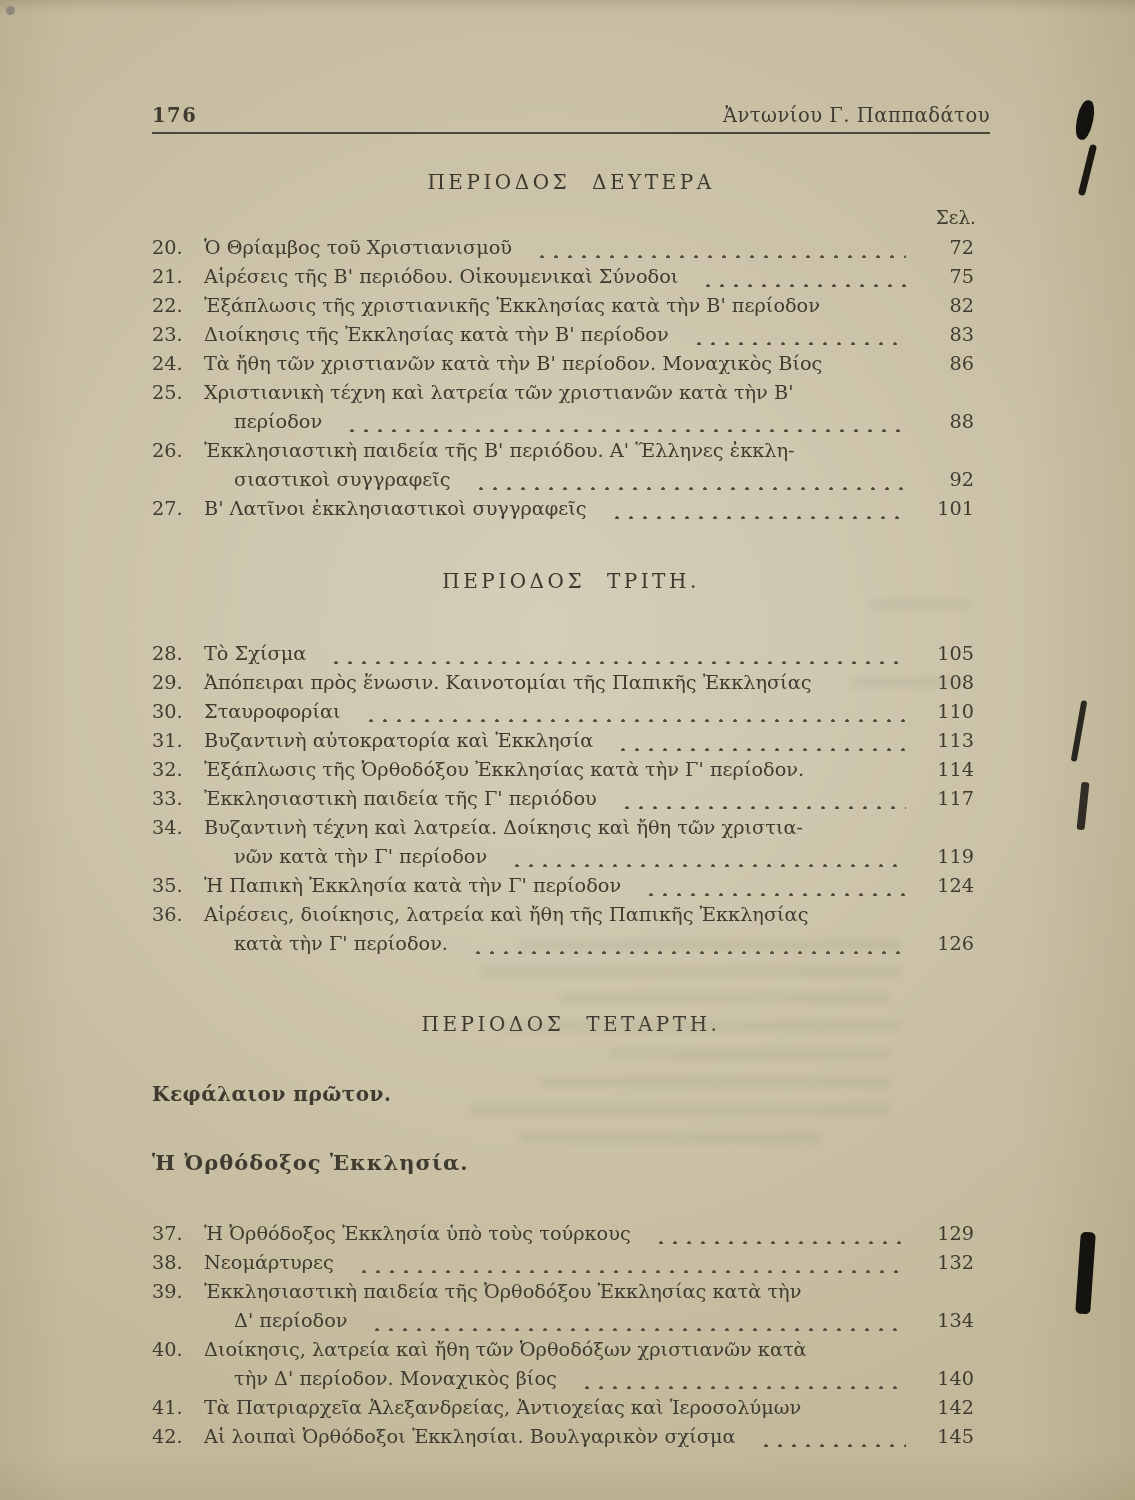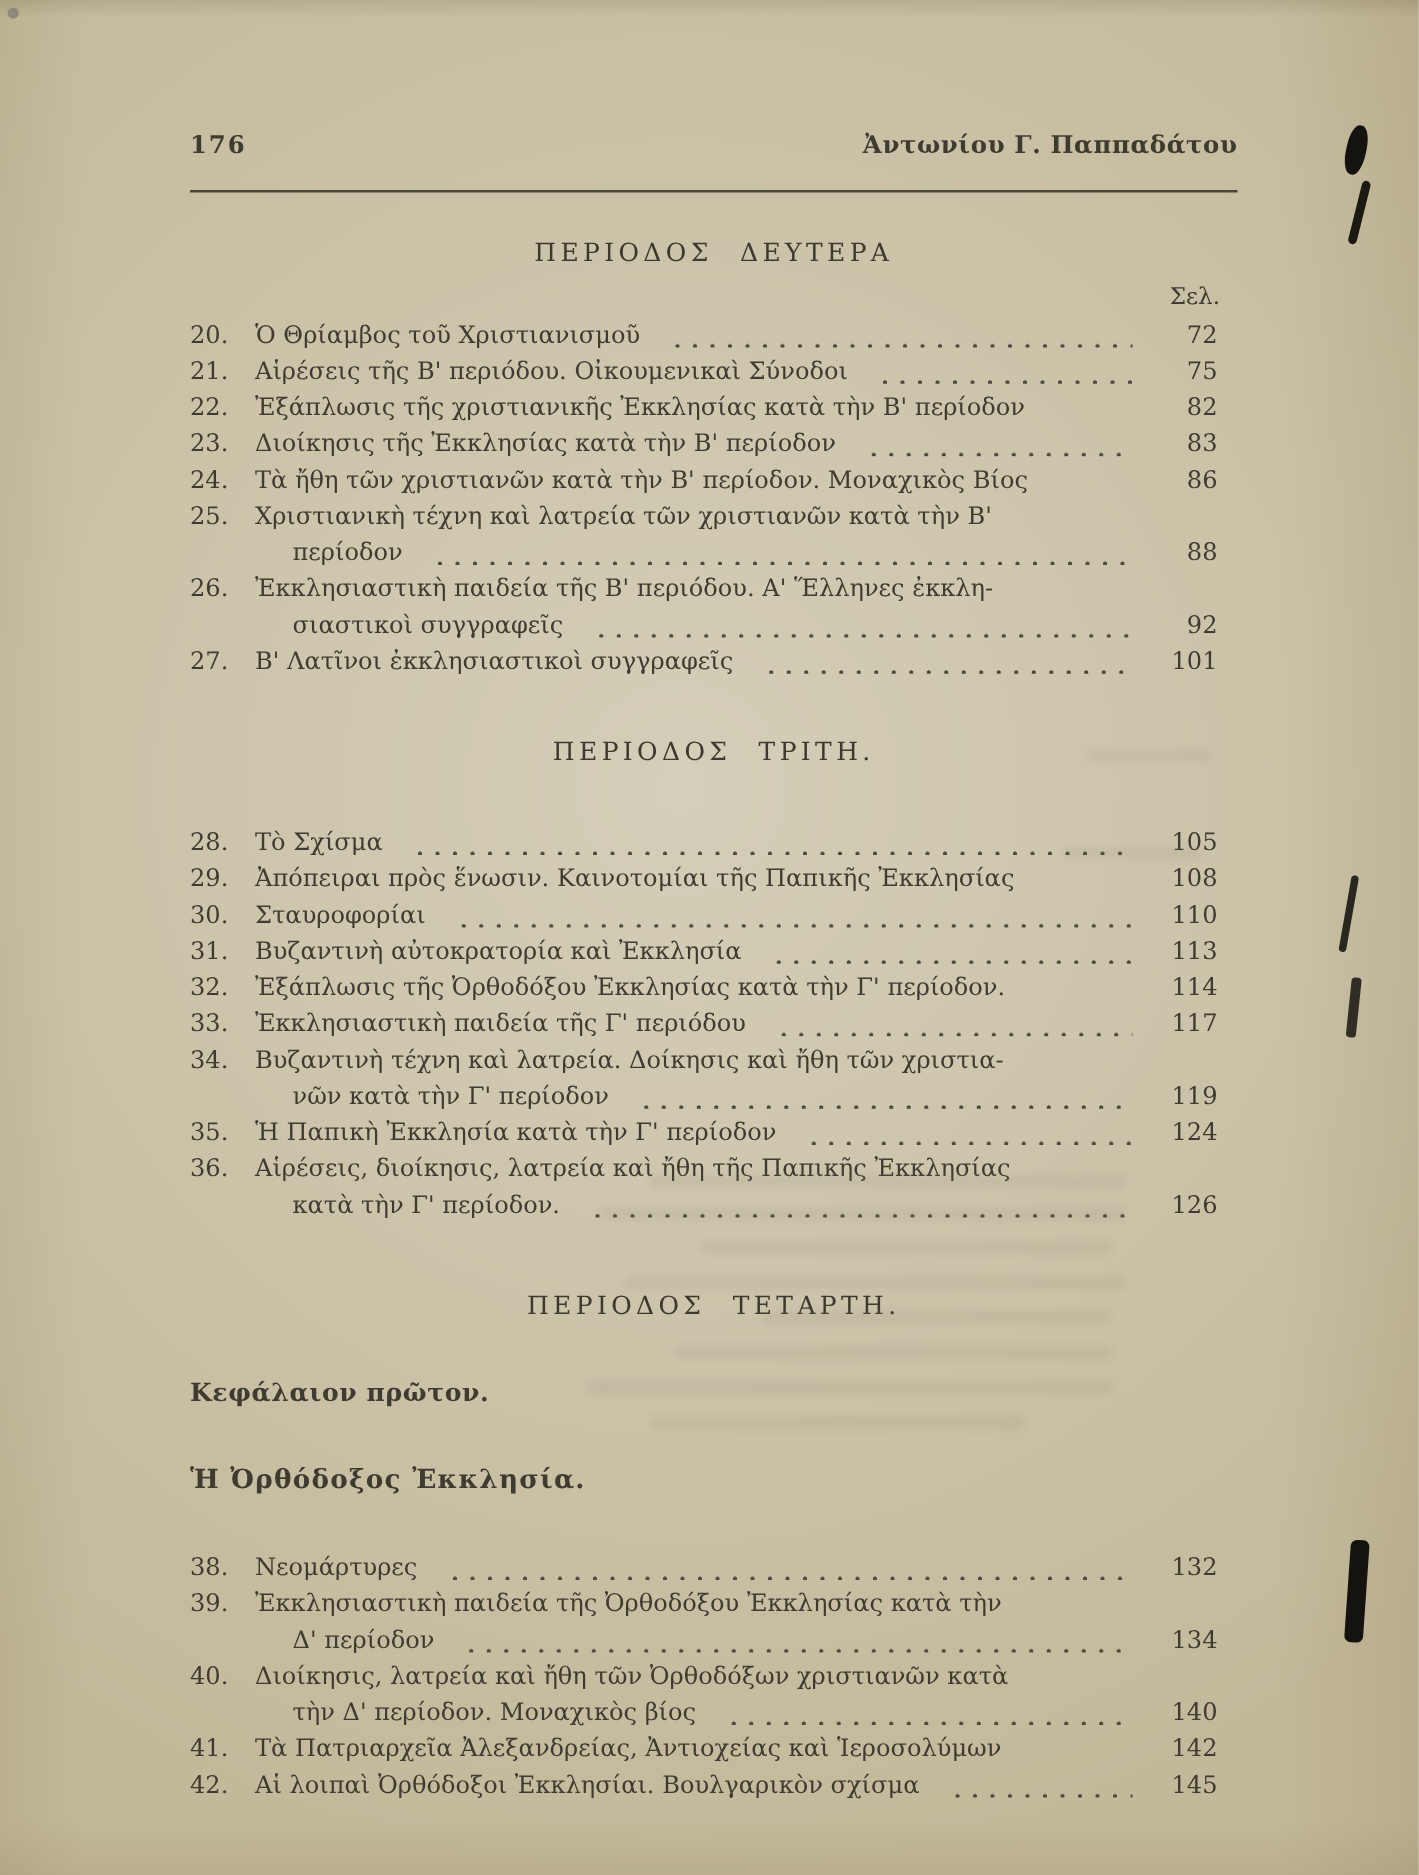--- a/index.html
+++ b/index.html
@@ -8,23 +8,23 @@
     position:relative;width:1135px;height:1500px;overflow:hidden;color:#3f3b30;
     background:
       radial-gradient(125% 95% at 48% 42%, rgba(255,255,255,.30), rgba(0,0,0,0) 62%),
       linear-gradient(180deg,#d4cfbf 0px,#e9e5d8 14px,#e9e5d8 97%,#ded9c8 100%),
       linear-gradient(90deg,#e0dbcb 0%,#eae6d9 6%,#eae6d9 90%,#ddd7c5 100%),
       #e8e4d6;
     background-blend-mode:normal,multiply,multiply;
   }
   .content{position:absolute;left:152px;top:0;width:838px;}
   .header{display:flex;justify-content:space-between;align-items:baseline;margin-top:104px;
-    padding-bottom:25px;border-bottom:2px solid #4a463c;font-size:19.5px;}
+    padding-bottom:5px;border-bottom:2px solid #4a463c;font-size:19.5px;}
   .header .pageno{letter-spacing:1.5px;font-weight:700;}
-  .header .running{letter-spacing:.5px;font-weight:700;}
+  .header .running{letter-spacing:.5px;font-weight:400;}
   .section-title{text-align:center;font-size:20px;letter-spacing:3.5px;word-spacing:12px;color:#3d392e;}
   .section:nth-of-type(1) .section-title{margin-top:36px;}
   .section:nth-of-type(2) .section-title{margin-top:46px;}
   .section:nth-of-type(3) .section-title{margin-top:54px;}
   .page-label{text-align:right;padding-right:14px;font-size:18.5px;margin-top:13px;}
   .entries{margin-top:5px;}
   .section:nth-of-type(2) .entries{margin-top:46px;}
   .section:nth-of-type(3) .entries{margin-top:44px;}
   .subhead{}
   .subhead.sub1{margin-top:46px;font-size:20px;font-weight:700;letter-spacing:.5px;}
@@ -188,20 +188,26 @@
               <span class="pg">126</span>
             </div>
           </div>
         </section>
         <section class="section">
           <div class="section-title">ΠΕΡΙΟΔΟΣ ΤΕΤΑΡΤΗ.</div>
           <div class="subhead sub1">Κεφάλαιον πρῶτον.</div>
           <div class="subhead sub2">Ἡ Ὀρθόδοξος Ἐκκλησία.</div>
           <div class="entries">
             <div class="toc-line">
+              <span class="num">37.</span>
+              <span class="txt">Ἡ Ὀρθόδοξος Ἐκκλησία ὑπὸ τοὺς τούρκους</span>
+              <span class="leader dots"></span>
+              <span class="pg">129</span>
+            </div>
+            <div class="toc-line">
               <span class="num">38.</span>
               <span class="txt">Νεομάρτυρες</span>
               <span class="leader dots"></span>
               <span class="pg">132</span>
             </div>
             <div class="toc-line">
               <span class="num">39.</span>
               <span class="txt">Ἐκκλησιαστικὴ παιδεία τῆς Ὀρθοδόξου Ἐκκλησίας κατὰ τὴν</span>
             </div>
             <div class="toc-line cont">

